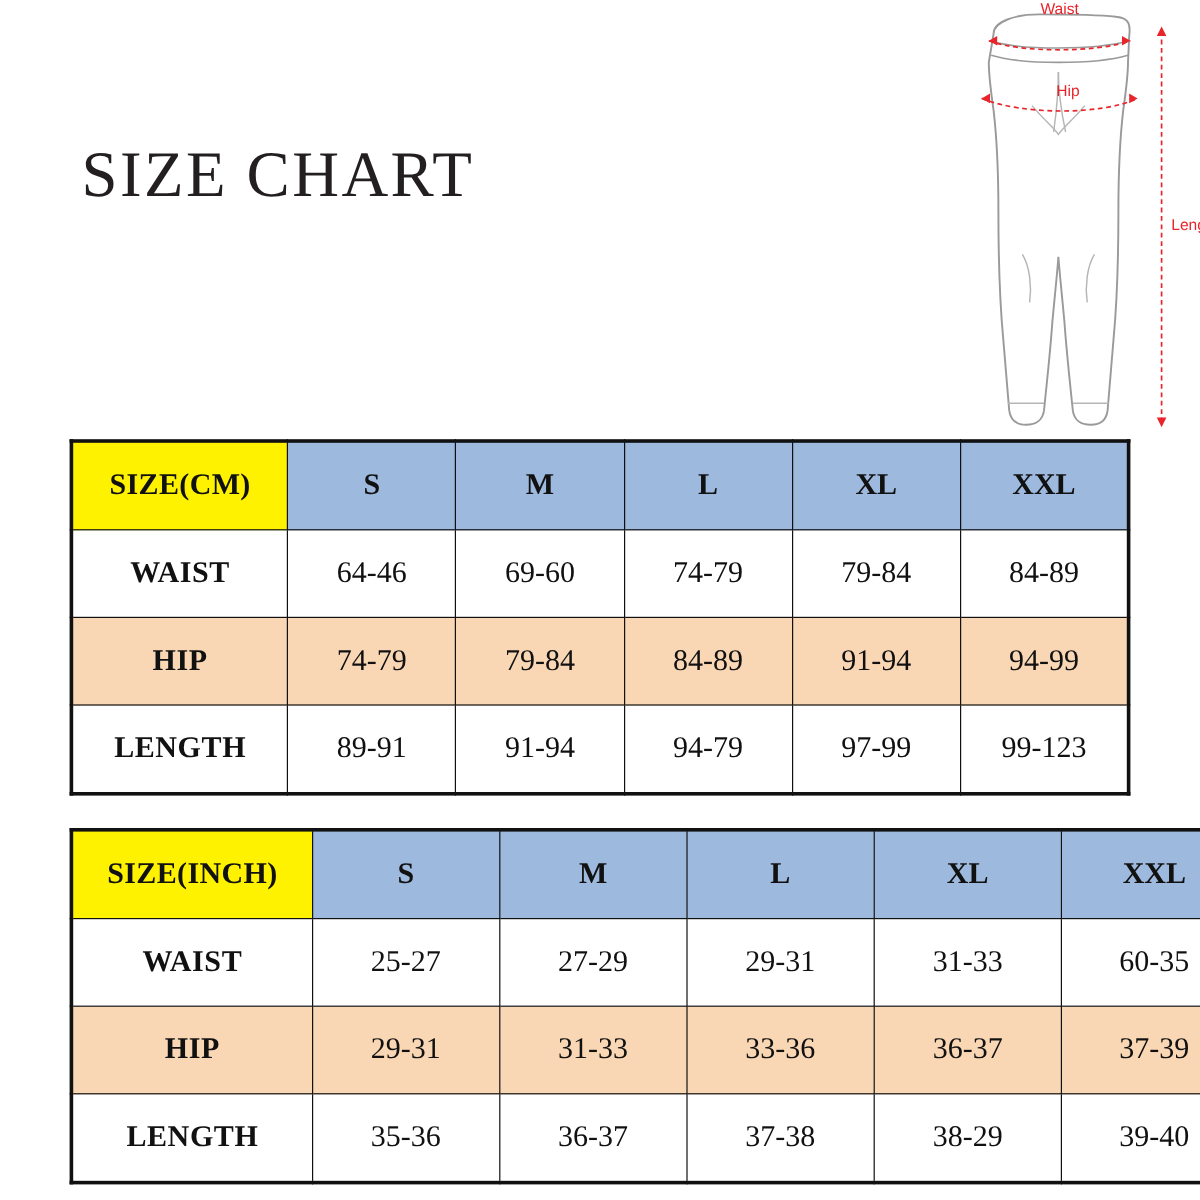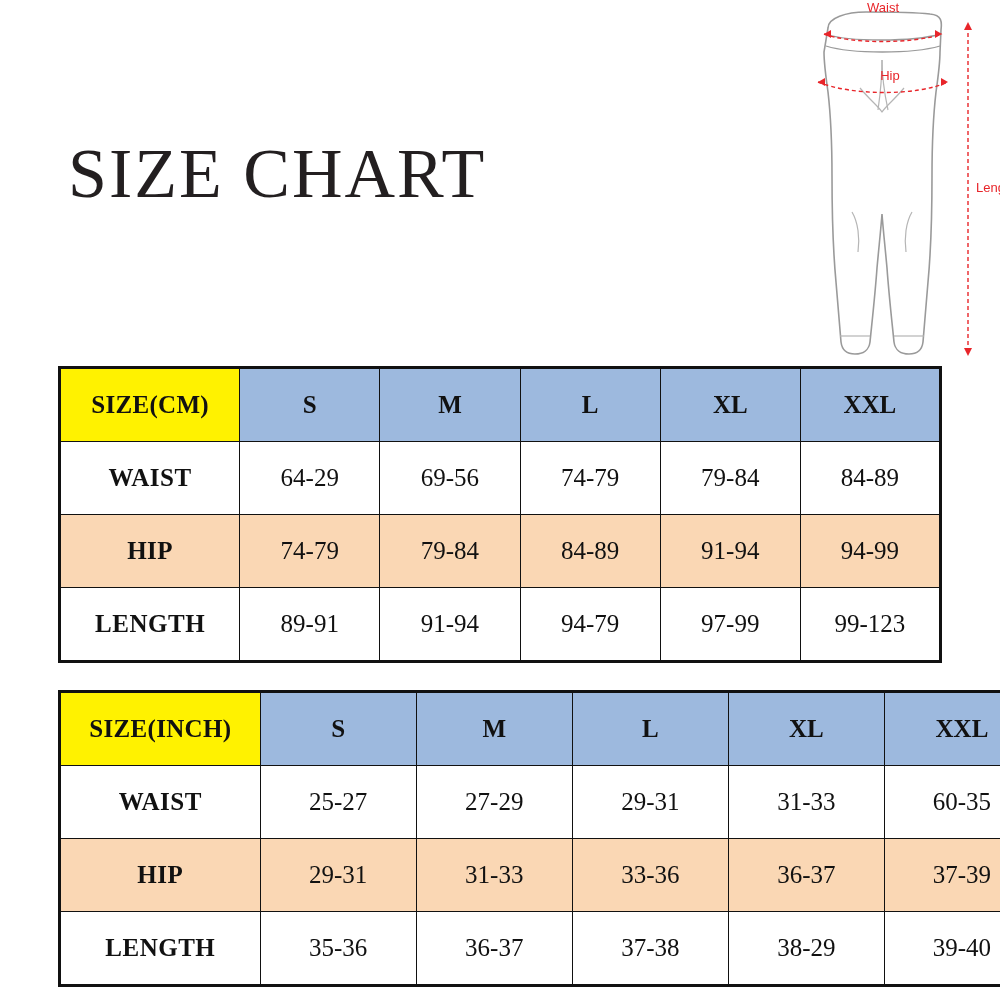--- a/index.html
+++ b/index.html
@@ -13,22 +13,22 @@
     position: relative;
     font-family: "Liberation Serif", serif;
     color: #1a1a1a;
     overflow: hidden;
   }
 
   
   #page-title {
     position: absolute;
     left: 68px;
-    top: 134px;
-    font-size: 70px;
+    top: 114px;
+    font-size: 54px;
     letter-spacing: 2px;
     font-family: "Liberation Serif", serif;
     font-weight: 400;
     color: #231f20;
     white-space: nowrap;
   }
 
   
   #illustration {
     position: absolute;
@@ -170,22 +170,22 @@
       <th class="hdr-size">S</th>
       <th class="hdr-size">M</th>
       <th class="hdr-size">L</th>
       <th class="hdr-size">XL</th>
       <th class="hdr-size">XXL</th>
     </tr>
   </thead>
   <tbody>
     <tr class="row-waist">
       <td class="row-label">WAIST</td>
-      <td>64-29</td>
-      <td>69-56</td>
+      <td>64-46</td>
+      <td>69-60</td>
       <td>74-79</td>
       <td>79-84</td>
       <td>84-89</td>
     </tr>
     <tr class="row-hip">
       <td class="row-label">HIP</td>
       <td>74-79</td>
       <td>79-84</td>
       <td>84-89</td>
       <td>91-94</td>

